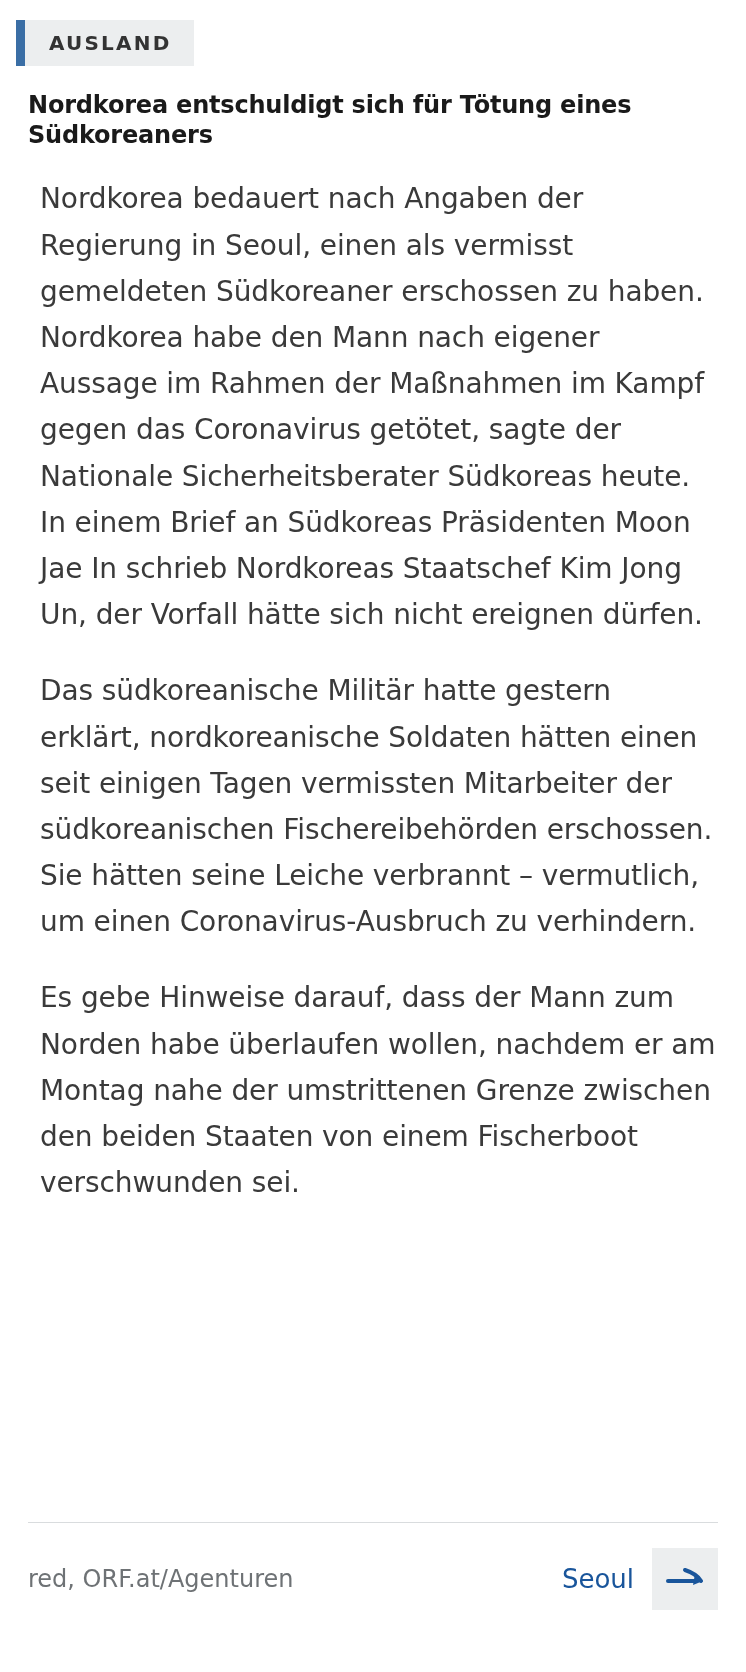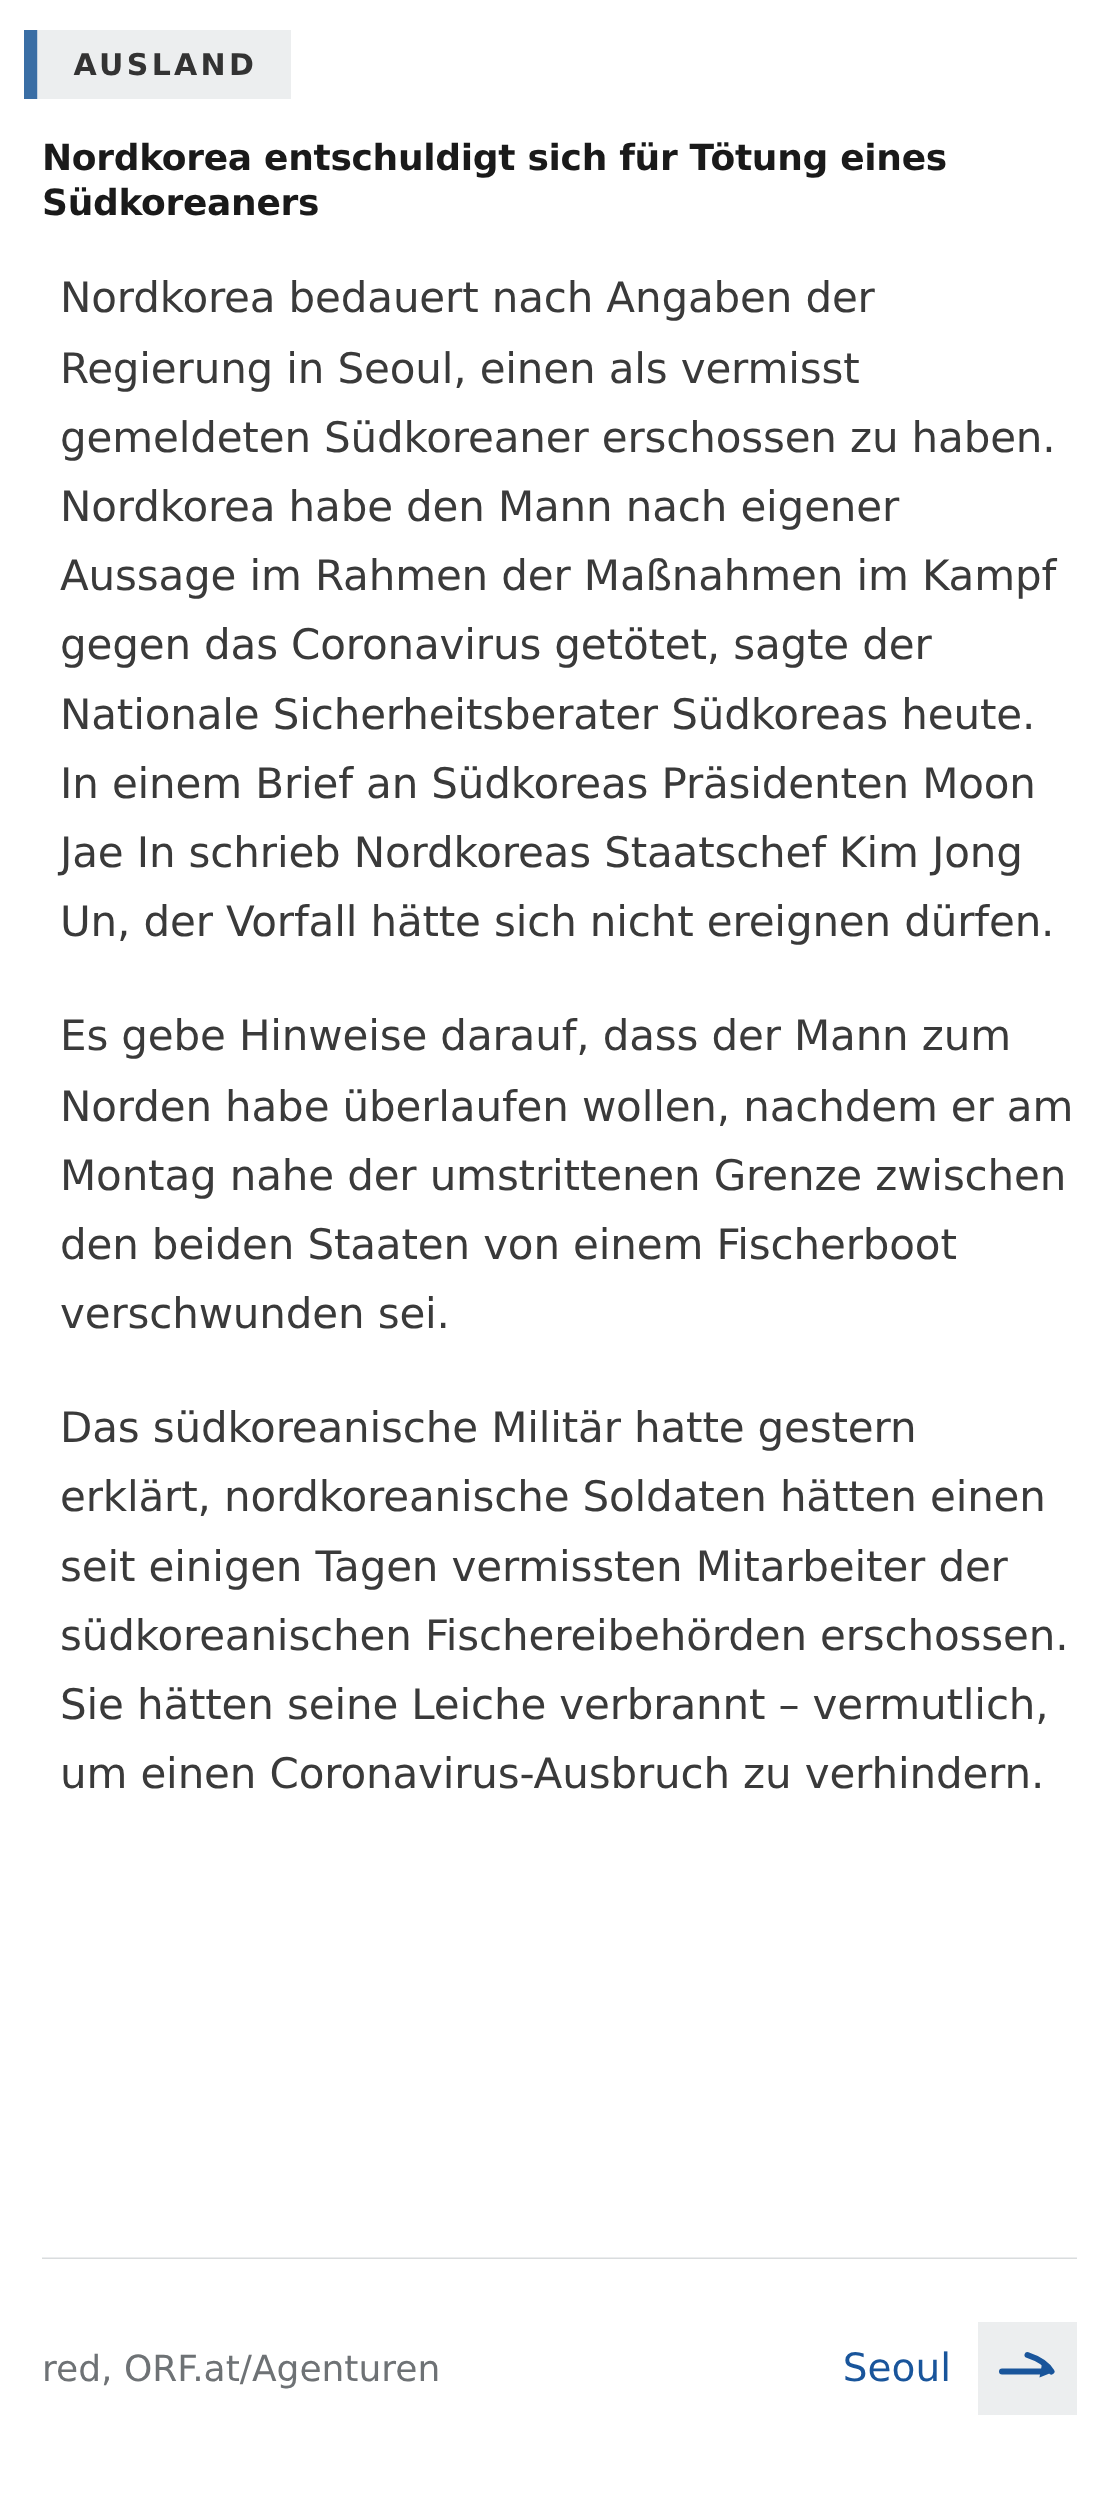--- a/index.html
+++ b/index.html
@@ -76,21 +76,21 @@
     margin-bottom: 0;
   }
 
   
   .footer {
     position: absolute;
     left: 28px;
     right: 28px;
     bottom: 82px;
     border-top: 1px solid #d9dcde;
-    padding-top: 42px;
+    padding-top: 25px;
     display: flex;
     align-items: center;
     justify-content: space-between;
   }
   .source {
     font-size: 24px;
     color: #6e7275;
   }
   .share {
     display: flex;
@@ -122,22 +122,22 @@
     <div class="kicker-bar"></div>
     <div class="kicker-box">
       <span class="kicker-text">AUSLAND</span>
     </div>
   </div>
 
   <h1 class="headline">Nordkorea entschuldigt sich für Tötung eines Südkoreaners</h1>
 
   <div class="body">
     <p>Nordkorea bedauert nach Angaben der Regierung in Seoul, einen als vermisst gemeldeten Südkoreaner erschossen zu haben. Nordkorea habe den Mann nach eigener Aussage im Rahmen der Maßnahmen im Kampf gegen das Coronavirus getötet, sagte der Nationale Sicherheitsberater Südkoreas heute. In einem Brief an Südkoreas Präsidenten Moon Jae In schrieb Nordkoreas Staatschef Kim Jong Un, der Vorfall hätte sich nicht ereignen dürfen.</p>
+    <p>Das südkoreanische Militär hatte gestern erklärt, nordkoreanische Soldaten hätten einen seit einigen Tagen vermissten Mitarbeiter der südkoreanischen Fischereibehörden erschossen. Sie hätten seine Leiche verbrannt – vermutlich, um einen Coronavirus-Ausbruch zu verhindern.</p>
     <p>Es gebe Hinweise darauf, dass der Mann zum Norden habe überlaufen wollen, nachdem er am Montag nahe der umstrittenen Grenze zwischen den beiden Staaten von einem Fischerboot verschwunden sei.</p>
-    <p>Das südkoreanische Militär hatte gestern erklärt, nordkoreanische Soldaten hätten einen seit einigen Tagen vermissten Mitarbeiter der südkoreanischen Fischereibehörden erschossen. Sie hätten seine Leiche verbrannt – vermutlich, um einen Coronavirus-Ausbruch zu verhindern.</p>
   </div>
 
   <div class="footer">
     <span class="source">red, ORF.at/Agenturen</span>
     <div class="share">
       <span class="share-label">Seoul</span>
       <span class="share-btn">
         <span>
           <svg width="40" height="30" viewBox="0 0 40 30" aria-hidden="true">
             <path d="M3 17 L30 17" stroke="#19559b" stroke-width="4" fill="none" stroke-linecap="round"></path>

